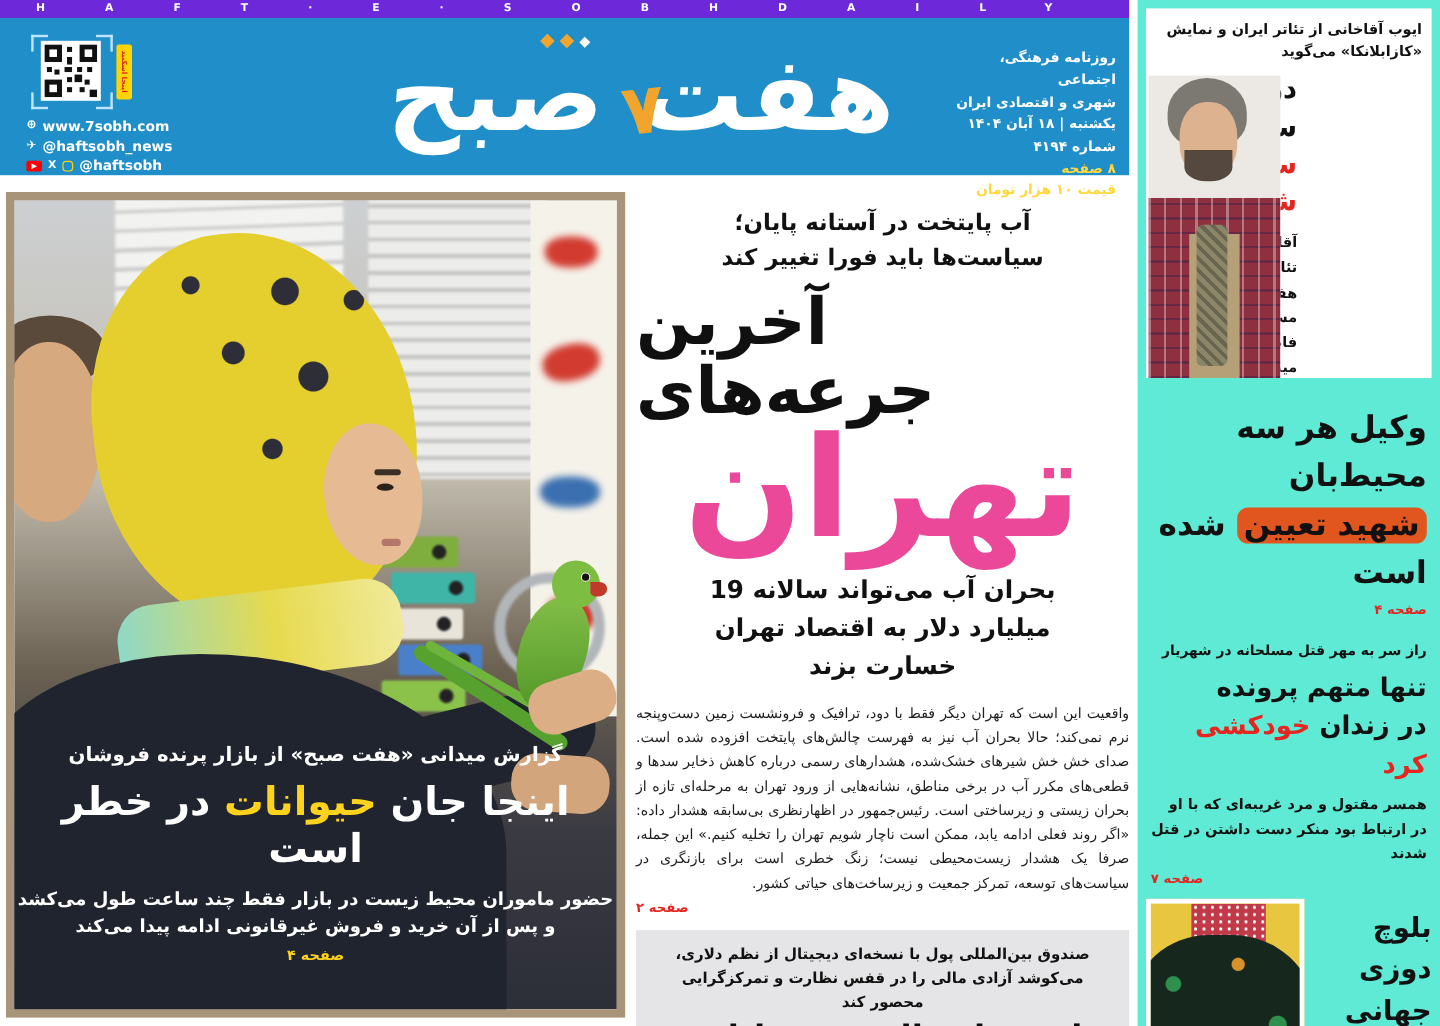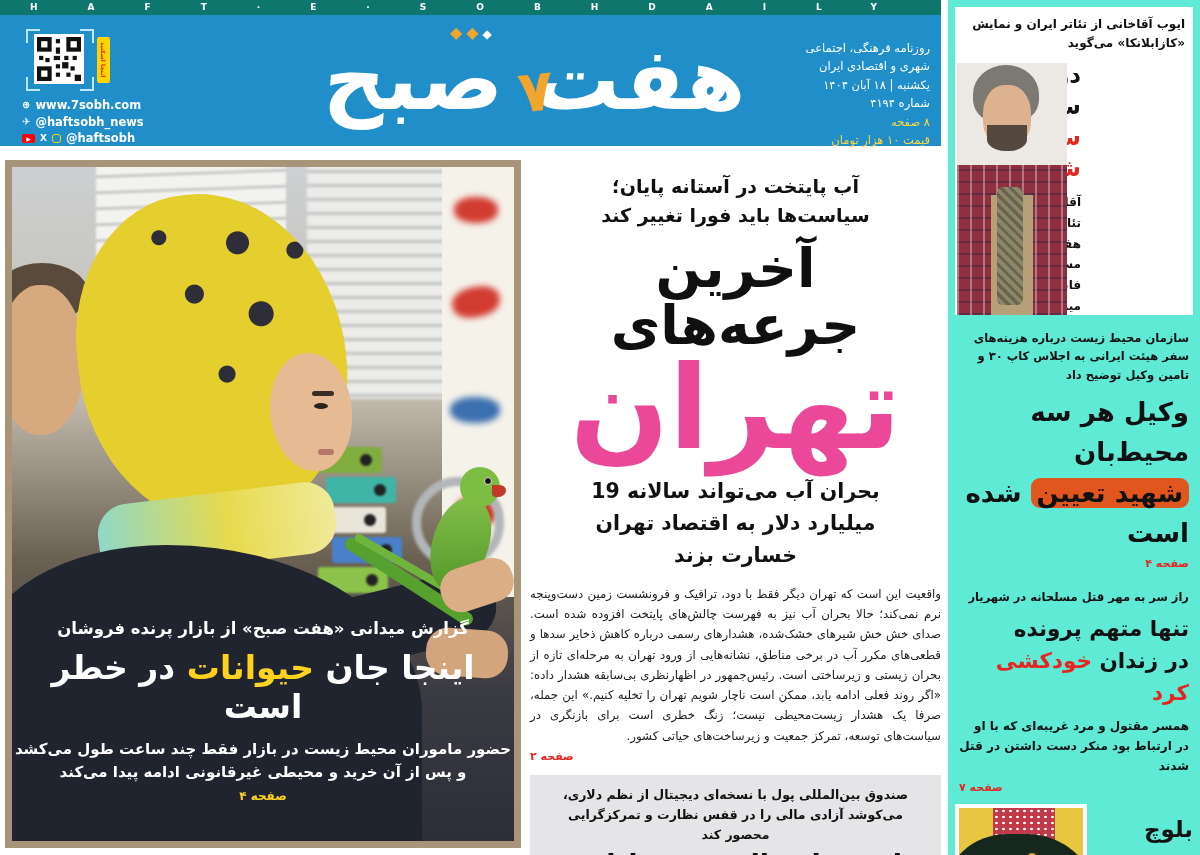--- a/index.html
+++ b/index.html
@@ -2,21 +2,21 @@
 <html><head>
 <meta charset="utf-8">
 <style>
   html,body{margin:0;padding:0;}
   body{
     width:1200px;height:855px;position:relative;background:#fff;overflow:hidden;
     font-family:"DejaVu Sans",sans-serif;
   }
   
   .top-strip{
-    position:absolute;left:0;top:0;width:941px;height:15px;background:#0f766e;
+    position:absolute;left:0;top:0;width:941px;height:15px;background:#6d28d9;
     color:#fff;font-size:9px;font-weight:bold;line-height:15px;
     letter-spacing:50px;padding-left:30px;white-space:nowrap;overflow:hidden;box-sizing:border-box;
   }
   
   .masthead{position:absolute;left:0;top:15px;width:941px;height:131px;background:#1f8ec9;}
   .qr-wrap{position:absolute;left:26px;top:14px;width:76px;height:62px;}
   .qr-box{position:absolute;left:8px;top:5px;width:50px;height:50px;background:#fff;padding:3px;box-sizing:border-box;}
   .qr-corner{position:absolute;width:12px;height:12px;border:2px solid #bfe6f7;}
   .qr-c1{left:0;top:0;border-right:none;border-bottom:none;}
   .qr-c2{right:8px;top:0;border-left:none;border-bottom:none;}
@@ -32,21 +32,21 @@
   .yt-ico{width:13px;height:9px;background:#ff0000;border-radius:2px;color:#fff;font-size:6px;text-align:center;line-height:9px;}
   .x-ico{font-size:9px;font-weight:bold;color:#fff;}
   .ig-ico{width:9px;height:9px;border:1.5px solid #ffd400;border-radius:3px;box-sizing:border-box;}
   .logo{position:absolute;left:300px;top:8px;width:470px;height:118px;text-align:center;color:#fff;}
   .logo-fa{font-size:86px;font-weight:bold;line-height:112px;letter-spacing:-2px;transform:skewX(-4deg);display:inline-block;}
   .logo-seven{position:absolute;left:218px;top:34px;font-size:58px;font-weight:bold;color:#f2a52c;transform:rotate(-6deg);}
   .logo-diamonds{position:absolute;left:150px;top:0;font-size:16px;color:#f2a52c;letter-spacing:4px;}
   .logo-diamond-w{color:#fff;font-size:12px;}
   .mast-info{
     position:absolute;left:788px;top:24px;width:142px;direction:rtl;text-align:right;
-    color:#fff;font-size:11.5px;font-weight:normal;line-height:1.6;
+    color:#fff;font-size:11.5px;font-weight:bold;line-height:1.6;
   }
   .mast-info .yl{color:#ffd83d;}
   
   .right-col{
     position:absolute;left:948px;top:0;width:252px;height:855px;background:#5eead4;
     box-sizing:border-box;padding:7px;direction:rtl;
   }
   .rc1{background:#fff;position:relative;height:308px;padding:8px 8px 0 8px;box-sizing:border-box;overflow:hidden;}
   .rc1-kicker{font-size:12px;font-weight:bold;line-height:1.55;text-align:right;color:#111;}
   .man-photo{position:absolute;left:2px;bottom:0;width:110px;height:252px;background:#ece9e4;overflow:hidden;}
@@ -136,21 +136,21 @@
   .parrot-beak{left:480px;top:318px;width:14px;height:12px;background:#c0392b;border-radius:0 60% 70% 40%;}
   .ph-text{position:absolute;left:0;right:0;top:452px;text-align:center;color:#fff;direction:rtl;z-index:5;}
   .ph-kicker{font-size:16.5px;font-weight:bold;}
   .ph-title{font-size:33px;font-weight:bold;margin-top:10px;letter-spacing:-.5px;}
   .ph-title .hl{color:#ffd21e;}
   .ph-body{font-size:15px;font-weight:bold;line-height:1.55;margin-top:12px;}
   .ph-page{color:#ffd21e;font-size:12px;font-weight:bold;margin-top:4px;}
   
   .center-col{position:absolute;left:530px;top:172px;width:411px;height:692px;direction:rtl;}
   .ms-kicker{font-size:19px;font-weight:bold;text-align:center;line-height:1.5;color:#111;}
-  .ms-h1{font-size:54px;font-weight:bold;text-align:center;line-height:1.05;margin-top:12px;letter-spacing:-1px;color:#101010;}
+  .ms-h1{font-size:54px;font-weight:bold;text-align:left;line-height:1.05;margin-top:12px;letter-spacing:-1px;color:#101010;}
   .ms-h2{font-size:116px;font-weight:bold;text-align:center;line-height:1.0;color:#ec4899;letter-spacing:-2px;margin-top:-4px;}
   .ms-sub{font-size:20.5px;font-weight:bold;text-align:center;line-height:1.55;margin:10px auto 0;width:330px;color:#111;}
   .ms-body{font-size:11.8px;text-align:justify;line-height:1.72;margin-top:12px;color:#1c1c1c;}
   .gray-box{background:#e5e5e7;margin-top:12px;padding:10px 14px 6px;box-sizing:border-box;}
   .gb-kicker{font-size:12.5px;font-weight:bold;text-align:center;line-height:1.6;color:#111;}
   .gb-title{font-size:27px;font-weight:bold;text-align:center;margin-top:4px;color:#0d0d0d;letter-spacing:-.5px;}
 </style>
 </head>
 <body>
 
@@ -262,21 +262,21 @@
   <div class="ph parrot-tail"></div>
   <div class="ph parrot-tail2"></div>
   <div class="ph parrot-body"></div>
   <div class="ph parrot-head"></div>
   <div class="ph parrot-eye"></div>
   <div class="ph parrot-beak"></div>
   <div class="ph hand1"></div>
   <div class="ph-text">
     <div class="ph-kicker">گزارش میدانی «هفت صبح» از بازار پرنده فروشان</div>
     <div class="ph-title"><span>اینجا جان </span><span class="hl">حیوانات</span><span> در خطر است</span></div>
-    <div class="ph-body"><span>حضور ماموران محیط زیست در بازار فقط چند ساعت طول می‌کشد</span><br><span>و پس از آن خرید و محیطی غیرقانونی ادامه پیدا می‌کند</span></div>
+    <div class="ph-body"><span>حضور ماموران محیط زیست در بازار فقط چند ساعت طول می‌کشد</span><br><span>و پس از آن خرید و فروش غیرقانونی ادامه پیدا می‌کند</span></div>
     <div class="ph-page">صفحه ۴</div>
   </div>
 </div>
 
 <div class="center-col">
   <div class="ms-kicker">
     <span>آب پایتخت در آستانه پایان؛</span><br><span>سیاست‌ها باید فورا تغییر کند</span>
   </div>
   <div class="ms-h1">آخرین جرعه‌های</div>
   <div class="ms-h2">تهران</div>
@@ -308,21 +308,20 @@
       <div class="rc1-title">
         <span>در سراشیبی</span>
         <span class="red">سود و شهرت</span>
       </div>
       <div class="rc1-body">آقاخانی معتقد است تئاتر ایران از دهه هفتاد تاکنون از مسیر فرهنگی خود فاصله گرفته و به میدان رقابت اقتصادی و سودجویی تبدیل شده است</div>
 
     </div>
   </div>
 
   <div class="rc2">
-    <div class="rc-kicker">سازمان محیط زیست درباره هزینه‌های سفر هیئت ایرانی به اجلاس کاپ ۳۰ و تامین وکیل توضیح داد</div>
     <div class="rc2-title">
       <span>وکیل هر سه محیط‌بان</span><br>
       <span class="bubble">شهید تعیین</span><span> شده است</span>
     </div>
     <div class="page-ref pr-right">صفحه ۴</div>
   </div>
 
   <div class="rc3">
     <div class="rc-kicker">راز سر به مهر قتل مسلحانه در شهریار</div>
     <div class="rc3-title">

